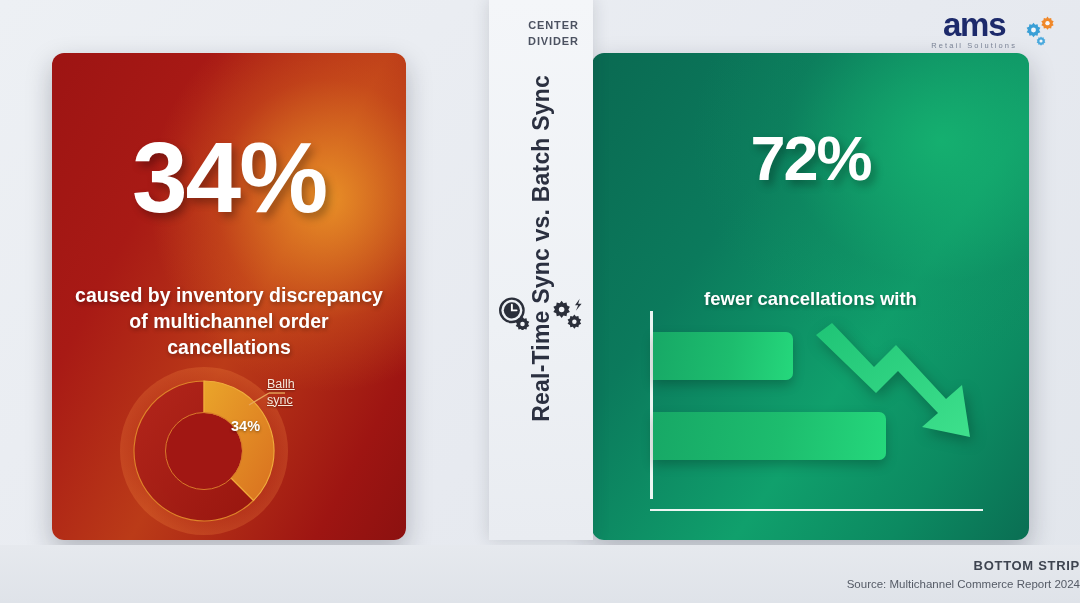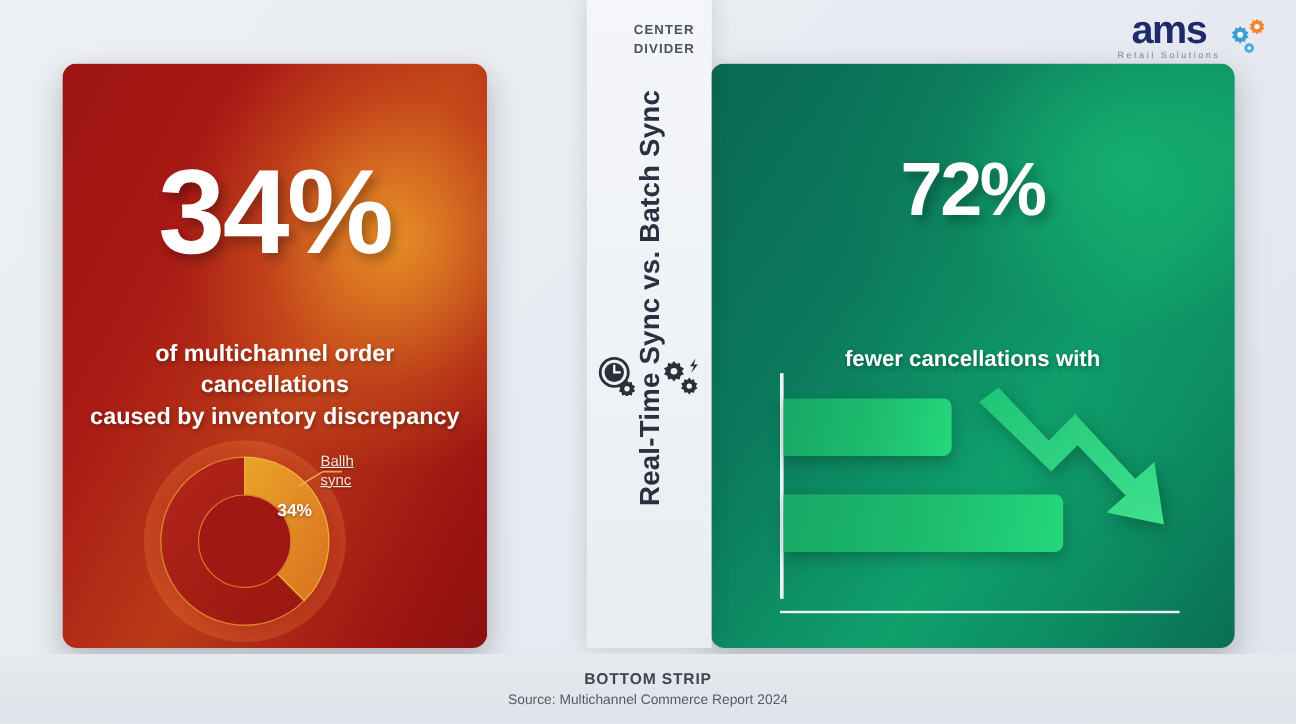--- a/index.html
+++ b/index.html
@@ -20,21 +20,21 @@
     inset: 0;
     background: linear-gradient(135deg, #edf0f4 0%, #e7eaf0 55%, #e2e6ec 100%);
   }
 
   
   .logo {
     position: absolute;
     top: 8px;
     right: 22px;
     display: flex;
-    align-items: center;
+    align-items: flex-end;
     gap: 7px;
   }
   .logo-text-wrap {
     display: flex;
     flex-direction: column;
     align-items: center;
     line-height: 1;
   }
   .logo-main {
     font-size: 33px;
@@ -230,21 +230,21 @@
   }
 
   
   .bottom-strip {
     position: absolute;
     left: 0; right: 0;
     bottom: 0;
     height: 58px;
     display: flex;
     flex-direction: column;
-    align-items: center;
+    align-items: flex-end;
     justify-content: center;
     gap: 5px;
     background: linear-gradient(180deg, #e6e9ee 0%, #dfe3e9 100%);
   }
   .bottom-title {
     font-size: 13px;
     font-weight: bold;
     color: #3e4450;
     letter-spacing: 0.7px;
   }
@@ -277,22 +277,22 @@
         <circle cx="12" cy="10.1" r="3.1" fill="#f4f7fa"></circle>
       </svg>
     </div>
   </div>
 
   <div class="panel panel-left">
 
     <div class="stat-number">34%</div>
 
     <div class="stat-caption">
+      <div>caused by inventory discrepancy</div>
       <div>of multichannel order cancellations</div>
-      <div>caused by inventory discrepancy</div>
     </div>
 
     <div class="donut-wrap">
       <div class="donut">
         <svg width="220" height="180" viewBox="0 0 220 180">
           <defs>
             <linearGradient id="segOrange" x1="0" y1="0" x2="1" y2="1">
               <stop offset="0%" stop-color="#eaa52a"></stop>
               <stop offset="100%" stop-color="#d9701f"></stop>
             </linearGradient>

